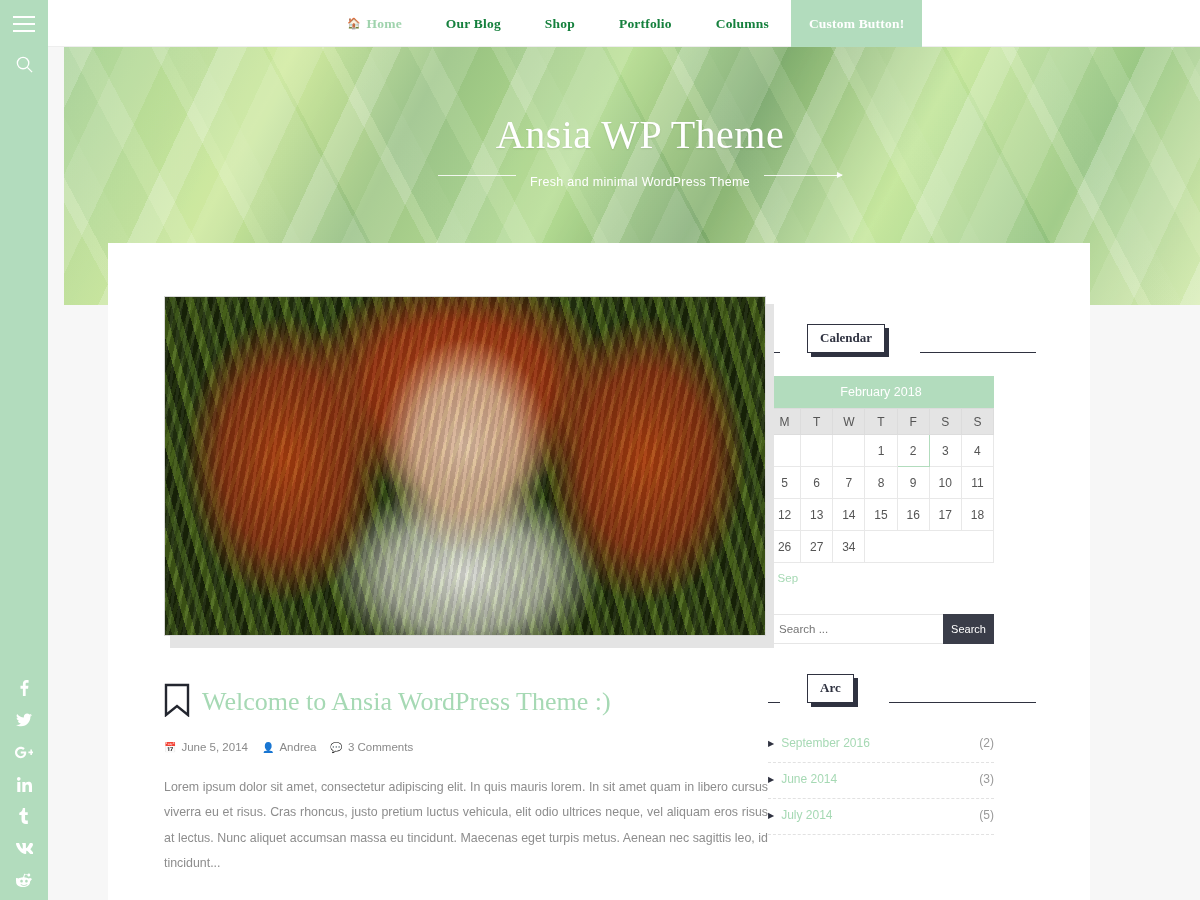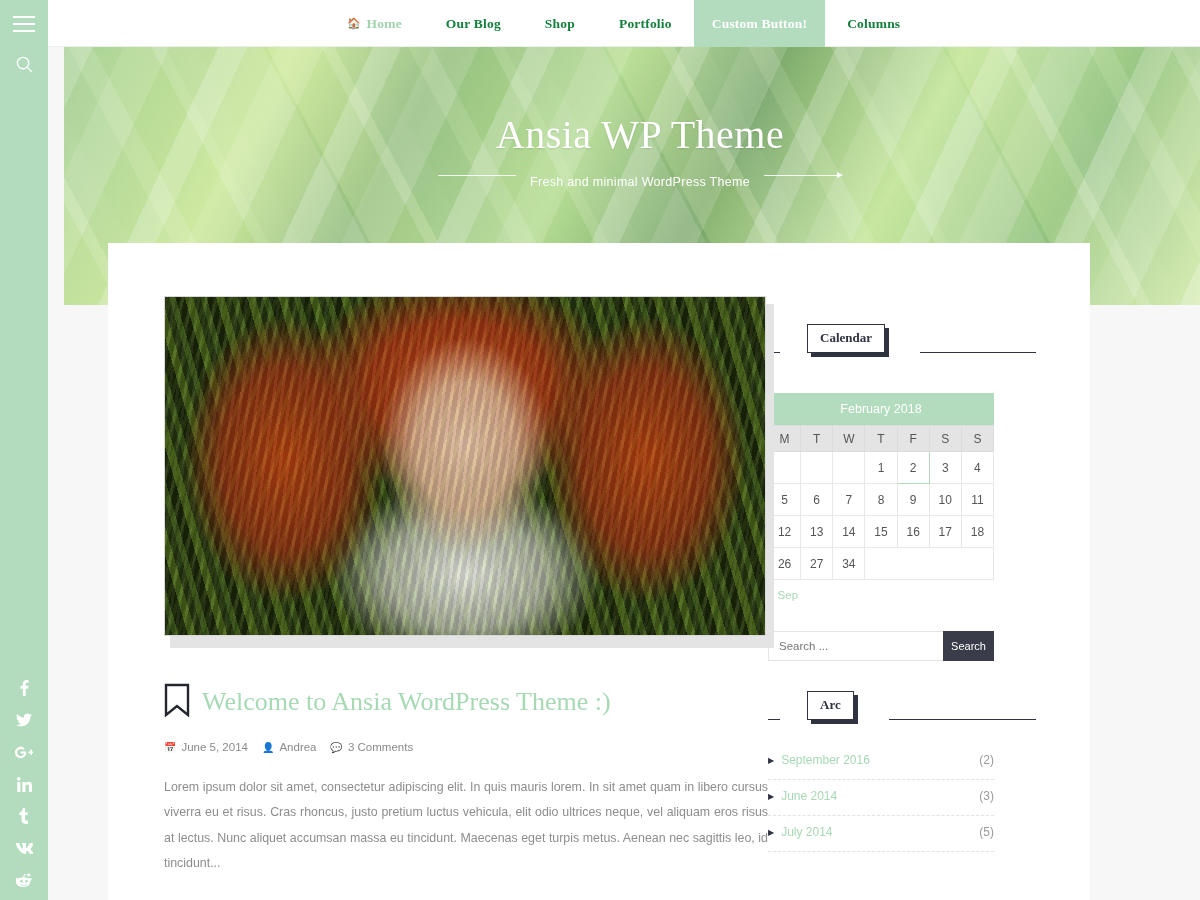--- a/index.html
+++ b/index.html
@@ -170,21 +170,21 @@
   .wh-dash { width: 12px; height: 1px; background:#2f3240; }
   .wh-box {
     position: relative; border: 1px solid #2f3240; background:#fff;
     padding: 5px 12px 6px; box-shadow: 4px 4px 0 #2f3240;
     font-family:"Liberation Serif", serif; font-weight:bold; font-size: 13px; color:#2f3240;
     white-space: nowrap;
   }
   .wh-rule { flex: 1; height: 1px; background:#2f3240; margin-left: 8px; }
 
   
-  .cal { margin-top: 40px; width: 226px; border-collapse: collapse; }
+  .cal { margin-top: 23px; width: 226px; border-collapse: collapse; }
   .cal caption {
     background:#b2dcbd; color:#fff; font-size: 12.5px; padding: 9px 0; font-weight: 500;
   }
   .cal th {
     background:#e4e4e4; color:#555; font-weight: normal; font-size: 12px;
     height: 26px; width: 32.3px; text-align:center; border: 1px solid #dcdcdc;
   }
   .cal td {
     border: 1px solid #e8e8e8; height: 32px; text-align:center;
     font-size: 12px; color:#555; background:#fff;
@@ -283,25 +283,25 @@
     </div>
     <div class="mi">
       <span>Our Blog</span>
     </div>
     <div class="mi">
       <span>Shop</span>
     </div>
     <div class="mi">
       <span>Portfolio</span>
     </div>
+    <div class="mi">
+      <span>Columns</span>
+    </div>
     <div class="mi cta">
       <span>Custom Button!</span>
-    </div>
-    <div class="mi">
-      <span>Columns</span>
     </div>
   </div>
 </div>
 
 <div id="hero">
   <div class="hero-tex"></div>
   <div class="hero-tex2"></div>
   <div class="hero-inner">
     <h1>Ansia WP Theme</h1>
     <div class="sub-row">

